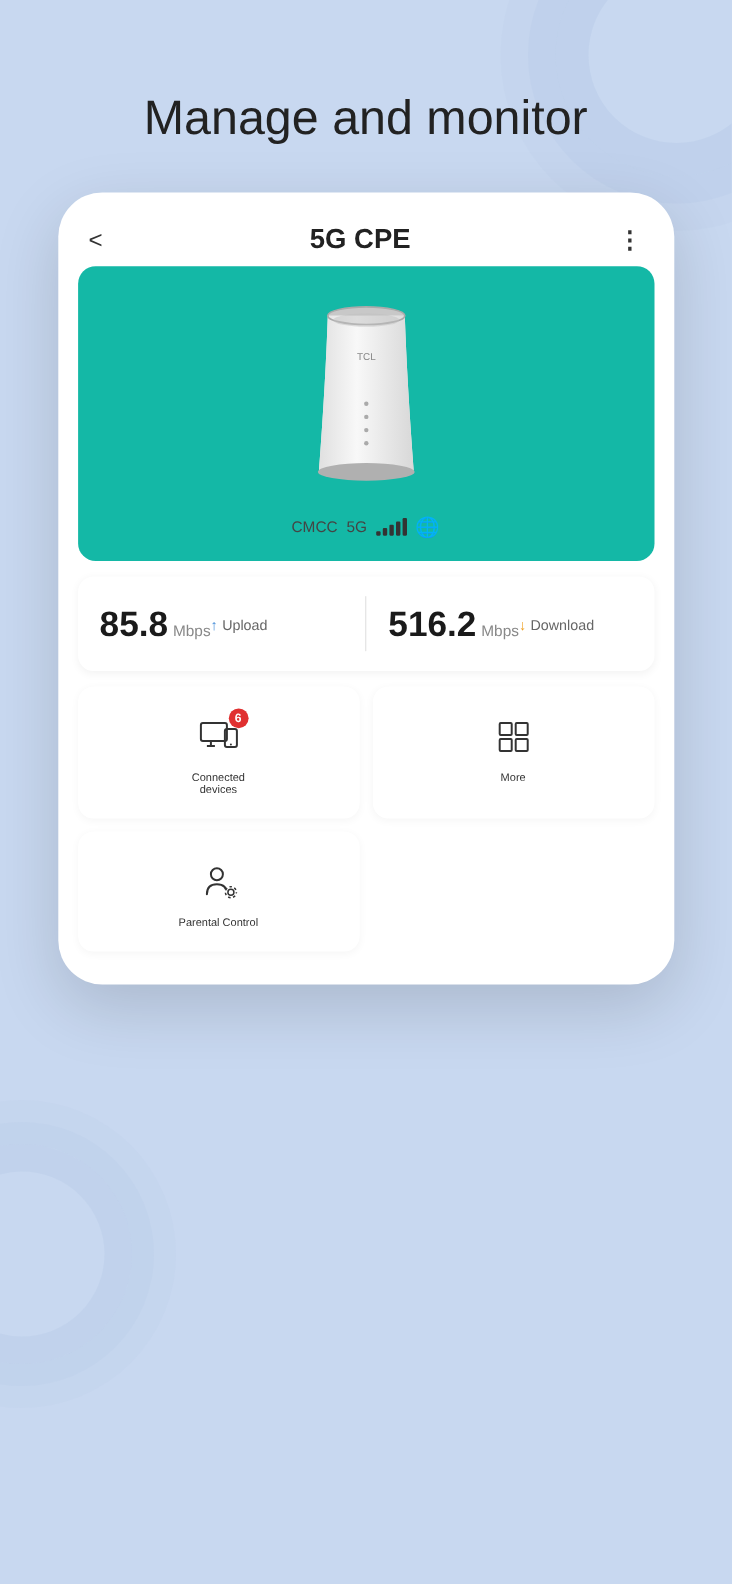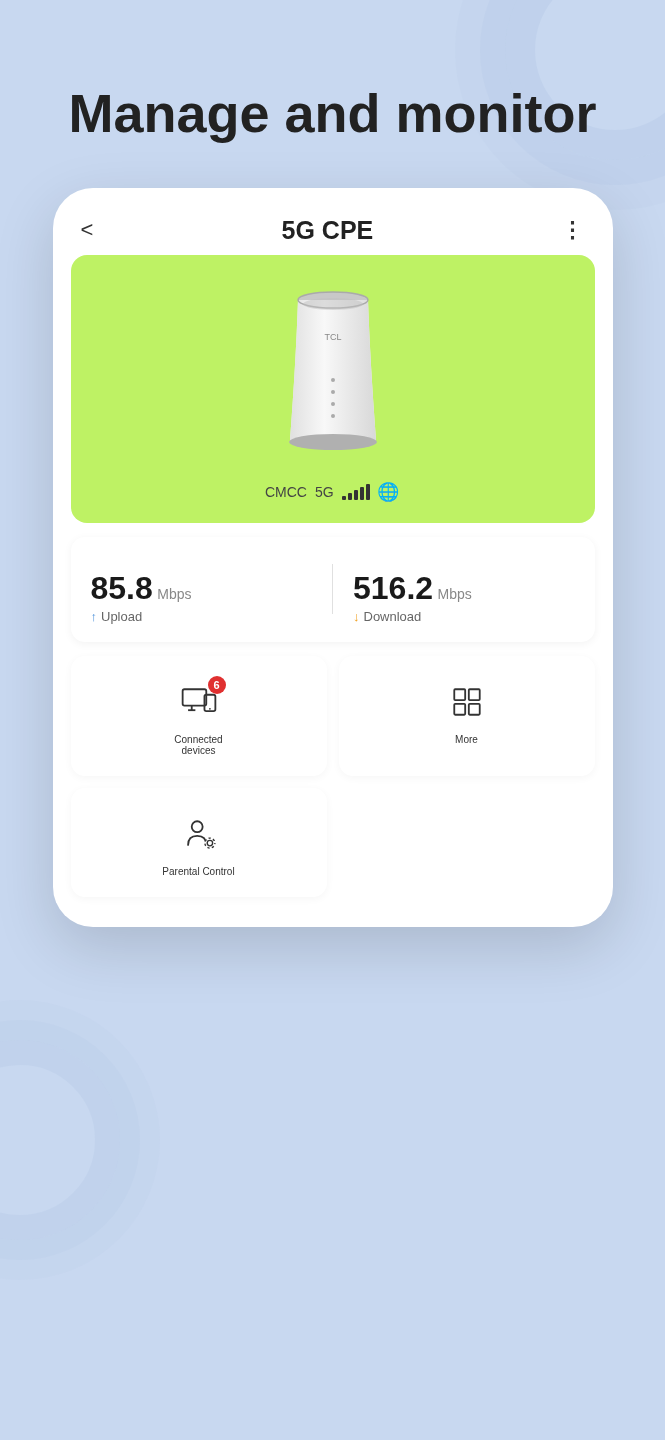--- a/index.html
+++ b/index.html
@@ -42,22 +42,22 @@
     .hero-title {
       position: relative;
       z-index: 2;
       text-align: center;
       margin-top: 80px;
       margin-bottom: 40px;
       padding: 0 40px;
     }
 
     .hero-title h1 {
-      font-size: 54px;
-      font-weight: 700;
+      font-size: 44px;
+      font-weight: 400;
       color: #222;
       line-height: 1.25;
     }
 
     
     .phone-mockup {
       position: relative;
       z-index: 2;
       width: 560px;
       background: #fff;
@@ -91,21 +91,21 @@
     .phone-header .more-btn {
       font-size: 22px;
       color: #333;
       cursor: pointer;
       font-weight: 700;
       letter-spacing: 1px;
     }
 
     
     .router-section {
-      background: #bef264;
+      background: #14b8a6;
       margin: 0 18px;
       border-radius: 16px;
       display: flex;
       flex-direction: column;
       align-items: center;
       padding: 20px 0 10px;
     }
 
     .router-image {
       width: 160px;
@@ -147,22 +147,21 @@
       margin: 14px 18px;
       background: #fff;
       border-radius: 14px;
       padding: 18px 20px;
       box-shadow: 0 2px 8px rgba(0,0,0,0.05);
     }
 
     .speed-item {
       flex: 1;
       display: flex;
-      flex-direction: column;
-      margin-top: 15px;
+      flex-direction: row;
     }
 
     .speed-value {
       font-size: 32px;
       font-weight: 800;
       color: #1a1a1a;
     }
 
     .speed-unit {
       font-size: 14px;

